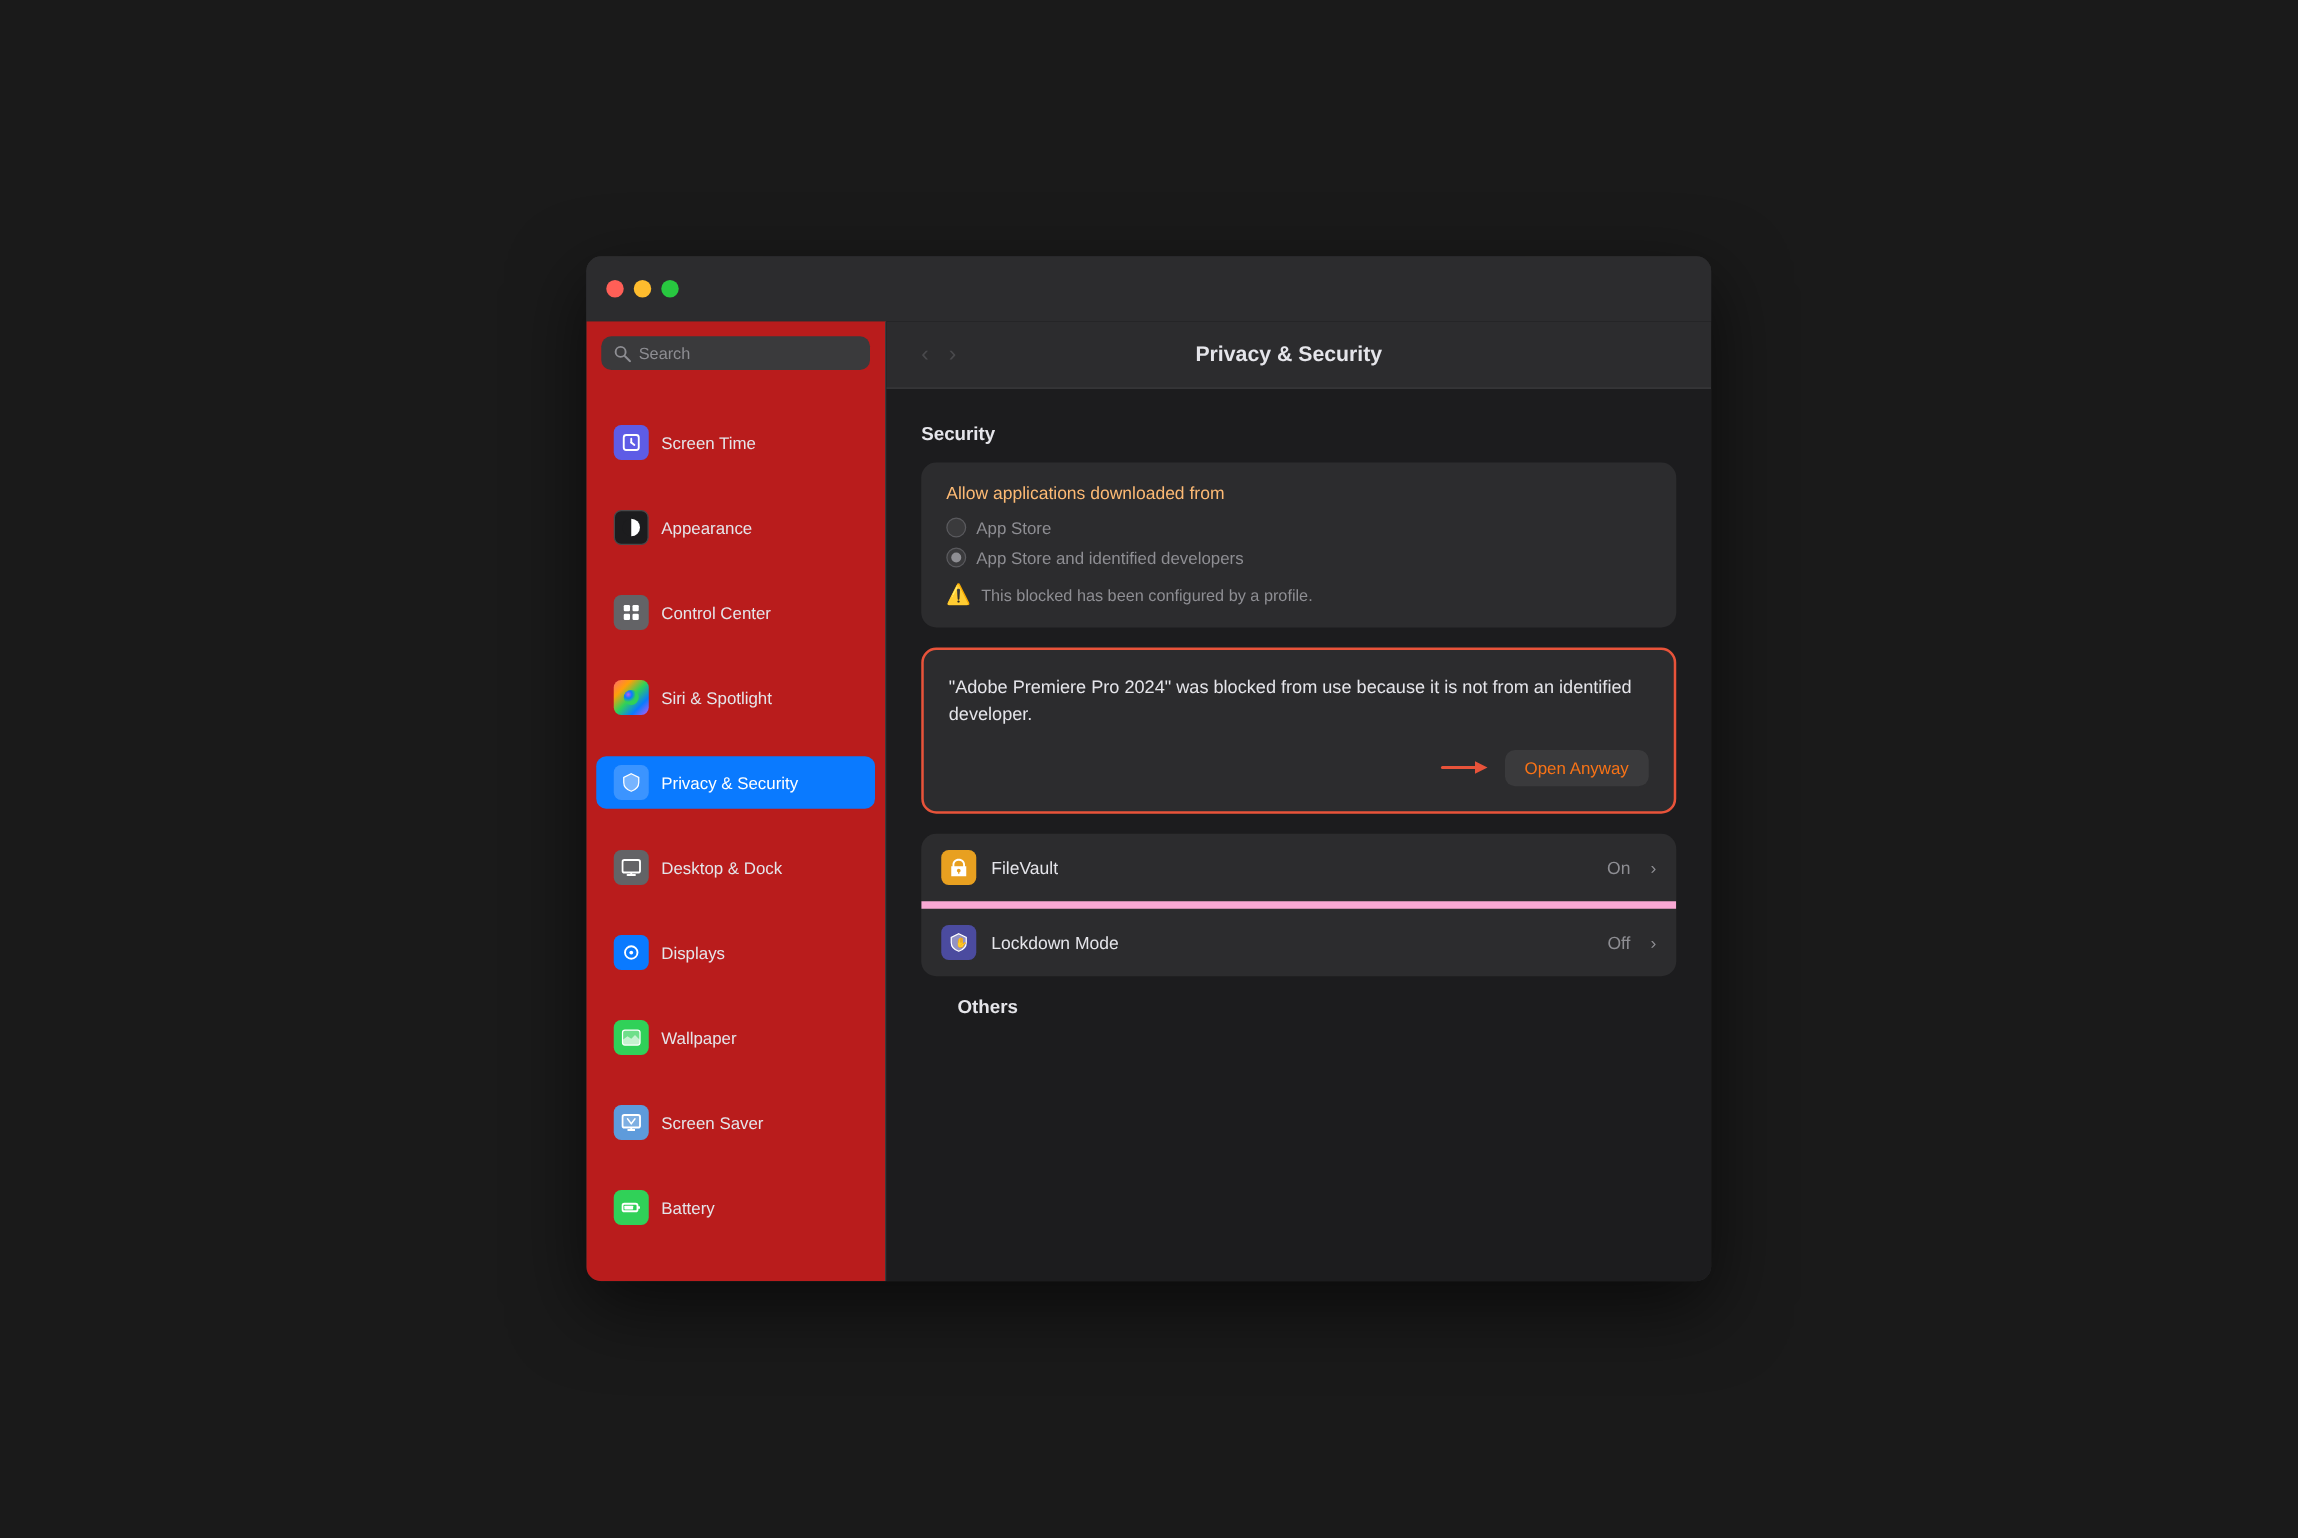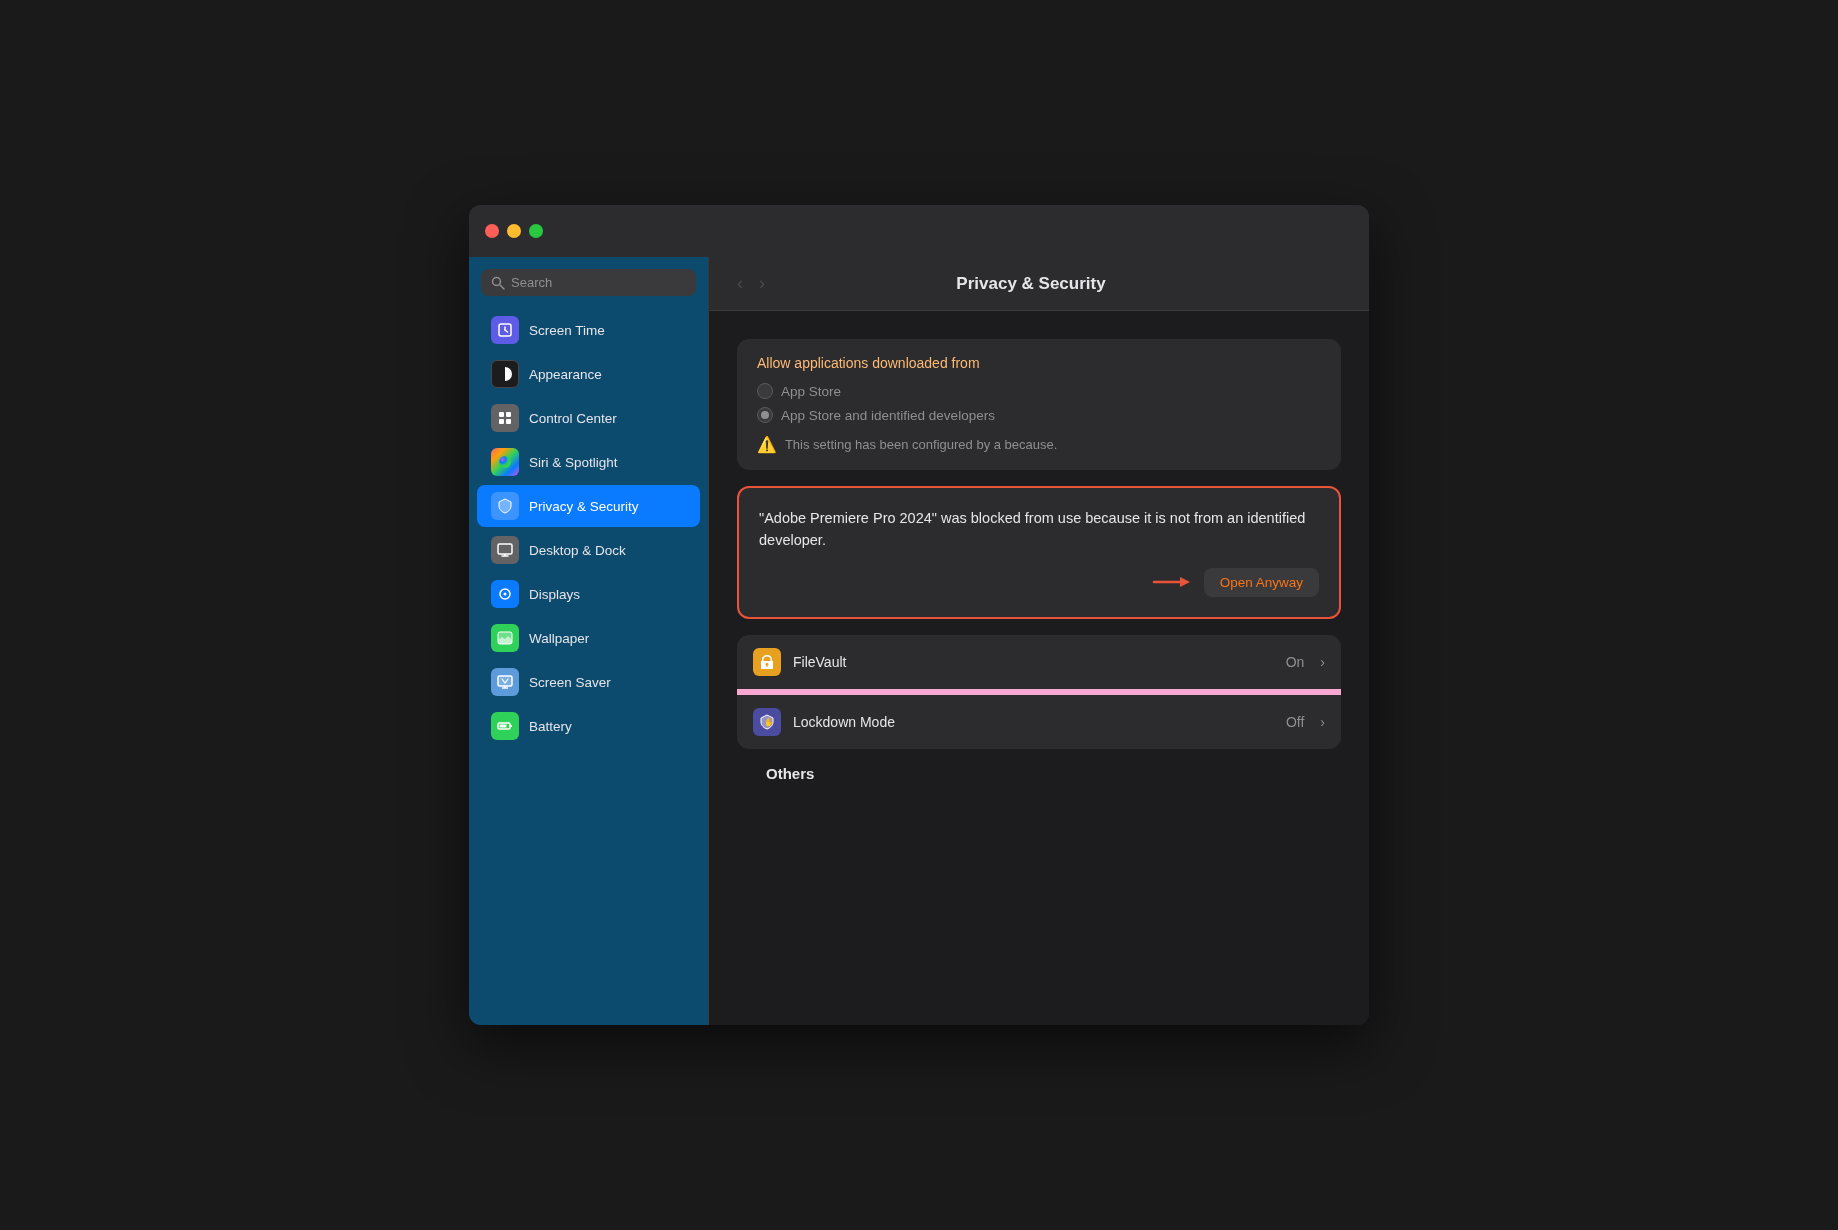--- a/index.html
+++ b/index.html
@@ -43,27 +43,28 @@
     .tl-minimize { background: #febc2e; }
     .tl-maximize { background: #28c840; }
     .content {
       display: flex;
       flex: 1;
       overflow: hidden;
     }
     
     .sidebar {
       width: 240px;
-      background: #0c4a6e;
+      background: #b91c1c;
       border-right: 1px solid #3a3a3c;
       display: flex;
       flex-direction: column;
       flex-shrink: 0;
       overflow-y: auto;
       padding: 12px 0;
+      gap: 24px;
     }
     .search-box {
       margin: 0 12px 12px;
       background: #3a3a3c;
       border-radius: 8px;
       display: flex;
       align-items: center;
       padding: 6px 10px;
       gap: 6px;
     }
@@ -446,36 +447,37 @@
     <div class="main">
 
       <div class="main-header">
         <button class="nav-btn disabled">‹</button>
         <button class="nav-btn disabled">›</button>
         <span class="main-title">Privacy &amp; Security</span>
       </div>
 
       <div class="main-body">
 
+        <div class="section-title">Security</div>
 
         <div class="card">
           <div class="card-title">Allow applications downloaded from</div>
           <div class="radio-group">
             <div class="radio-item">
               <div class="radio-circle"></div>
               <span>App Store</span>
             </div>
             <div class="radio-item">
               <div class="radio-circle selected"></div>
               <span>App Store and identified developers</span>
             </div>
           </div>
           <div class="warning-row">
             <span class="warning-icon">⚠️</span>
-            <span>This setting has been configured by a because.</span>
+            <span>This blocked has been configured by a profile.</span>
           </div>
         </div>
 
         <div class="alert-card">
           <div class="alert-text">"Adobe Premiere Pro 2024" was blocked from use because it is not from an identified developer.</div>
           <div class="alert-footer">
             <div class="arrow-indicator">
               <svg width="40" height="20" viewBox="0 0 40 20">
                 <line x1="2" y1="10" x2="30" y2="10" stroke="#e8533a" stroke-width="2.5" stroke-linecap="round"></line>
                 <polygon points="28,5 38,10 28,15" fill="#e8533a"></polygon>

